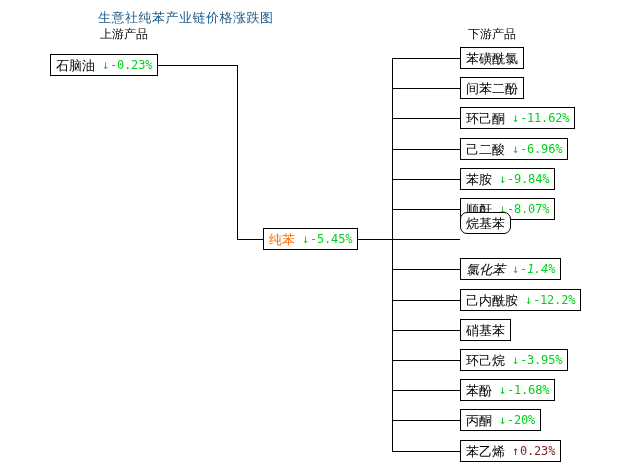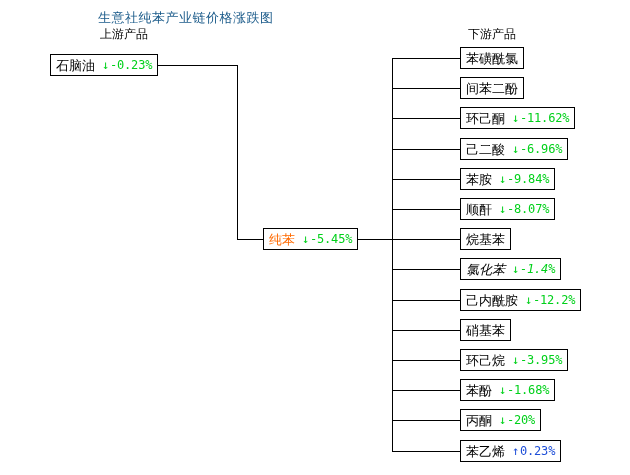--- a/index.html
+++ b/index.html
@@ -49,21 +49,21 @@
   }
   .node .nm{color:#000;}
   .node.center .nm{color:#ff6a00;}
   .node .val{
     margin-left:7px;
     font-family:"DejaVu Sans Mono","Liberation Mono",monospace;
     font-size:12px;
     letter-spacing:-0.2px;
   }
   .node .val.down{color:#00d11a;}
-  .node .val.up{color:#1d4ed8;}
+  .node .val.up{color:#7f1d1d;}
   .node .val .arw{margin-right:1px;}
 
   #node-naphtha{left:50px;top:54px;}
   #node-benzene{left:263px;top:228px;}
 
   .down-node{left:460px;}
 
   
   .ln{position:absolute;background:#000;}
   .ln.h{height:1px;}
@@ -107,21 +107,21 @@
         <span class="val down"><span class="arw">↓</span><span>-6.96%</span></span>
       </div>
       <div class="node down-node" style="top: 168px;">
         <span class="nm">苯胺</span>
         <span class="val down"><span class="arw">↓</span><span>-9.84%</span></span>
       </div>
       <div class="node down-node" style="top: 198px;">
         <span class="nm">顺酐</span>
         <span class="val down"><span class="arw">↓</span><span>-8.07%</span></span>
       </div>
-      <div class="node down-node" style="top: 228px;">
+      <div class="node down-node" style="top: 212px; border-radius: 7px;">
         <span class="nm">烷基苯</span>
       </div>
       <div class="node down-node" style="top: 258px; font-style: italic;">
         <span class="nm">氯化苯</span>
         <span class="val down"><span class="arw">↓</span><span>-1.4%</span></span>
       </div>
       <div class="node down-node" style="top: 289px;">
         <span class="nm">己内酰胺</span>
         <span class="val down"><span class="arw">↓</span><span>-12.2%</span></span>
       </div>

